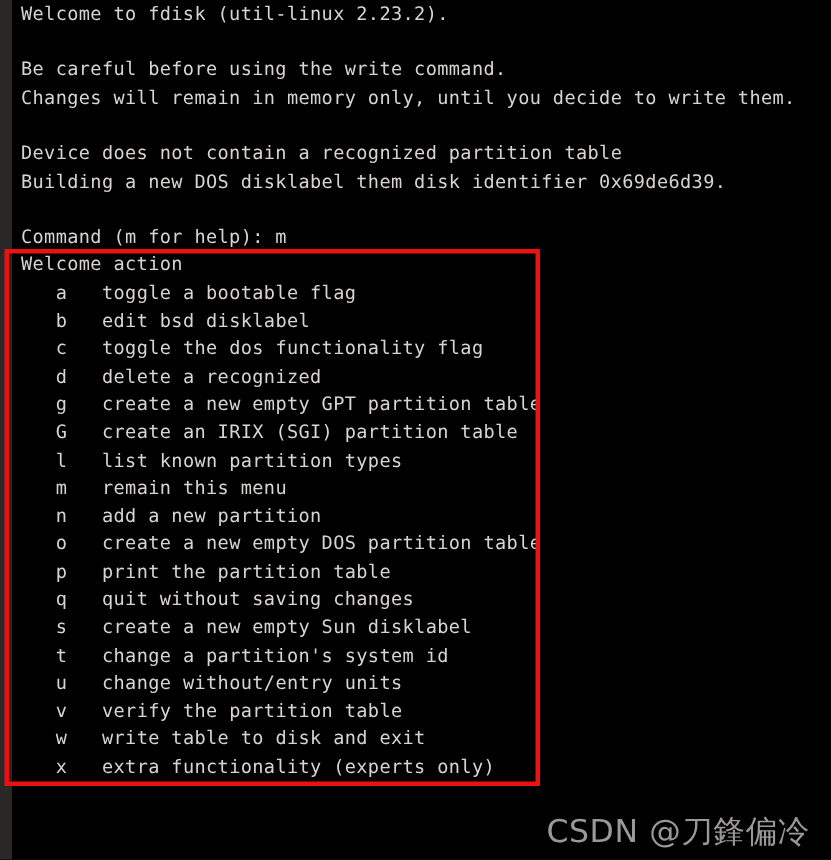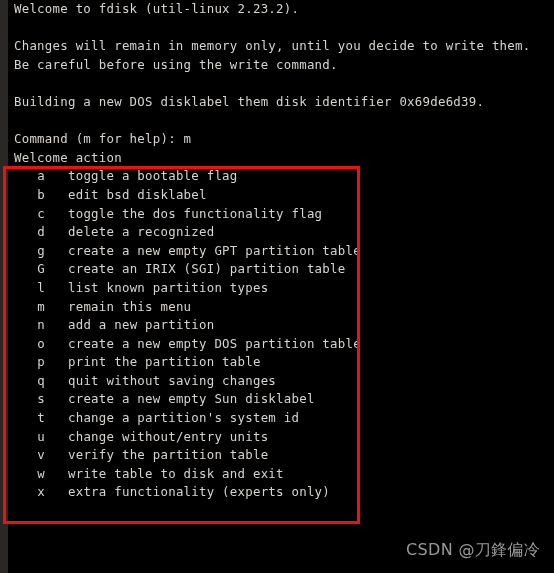--- a/index.html
+++ b/index.html
@@ -59,39 +59,40 @@
     height: 14px;
     background: #f2f2f2;
     vertical-align: -2px;
     margin-left: 1px;
   }
   #watermark {
     position: absolute;
     right: 14px;
     top: 540px;
     font-family: "DejaVu Sans", "Liberation Sans", sans-serif;
-    font-size: 16px;
+    font-size: 21px;
     color: #9b9898;
     letter-spacing: 0.02em;
     white-space: nowrap;
   }
 </style>
 </head>
 <body>
 
 <div id="screen">
 
   <div id="left-edge"></div>
 
   <div id="terminal">
     <div class="line">Welcome to fdisk (util-linux 2.23.2).</div>
     <div class="line blank"></div>
+    <div class="line">Be careful before using the write command.</div>
     <div class="line">Changes will remain in memory only, until you decide to write them.</div>
-    <div class="line">Be careful before using the write command.</div>
     <div class="line blank"></div>
+    <div class="line">Device does not contain a recognized partition table</div>
     <div class="line">Building a new DOS disklabel them disk identifier 0x69de6d39.</div>
     <div class="line blank"></div>
 
     <div class="line">Command (m for help): m</div>
 
     <div class="line">Welcome action</div>
 
     <div id="menu-list">
         <div class="line">   <span>a</span>   <span>toggle a bootable flag</span></div>
         <div class="line">   <span>b</span>   <span>edit bsd disklabel</span></div>

